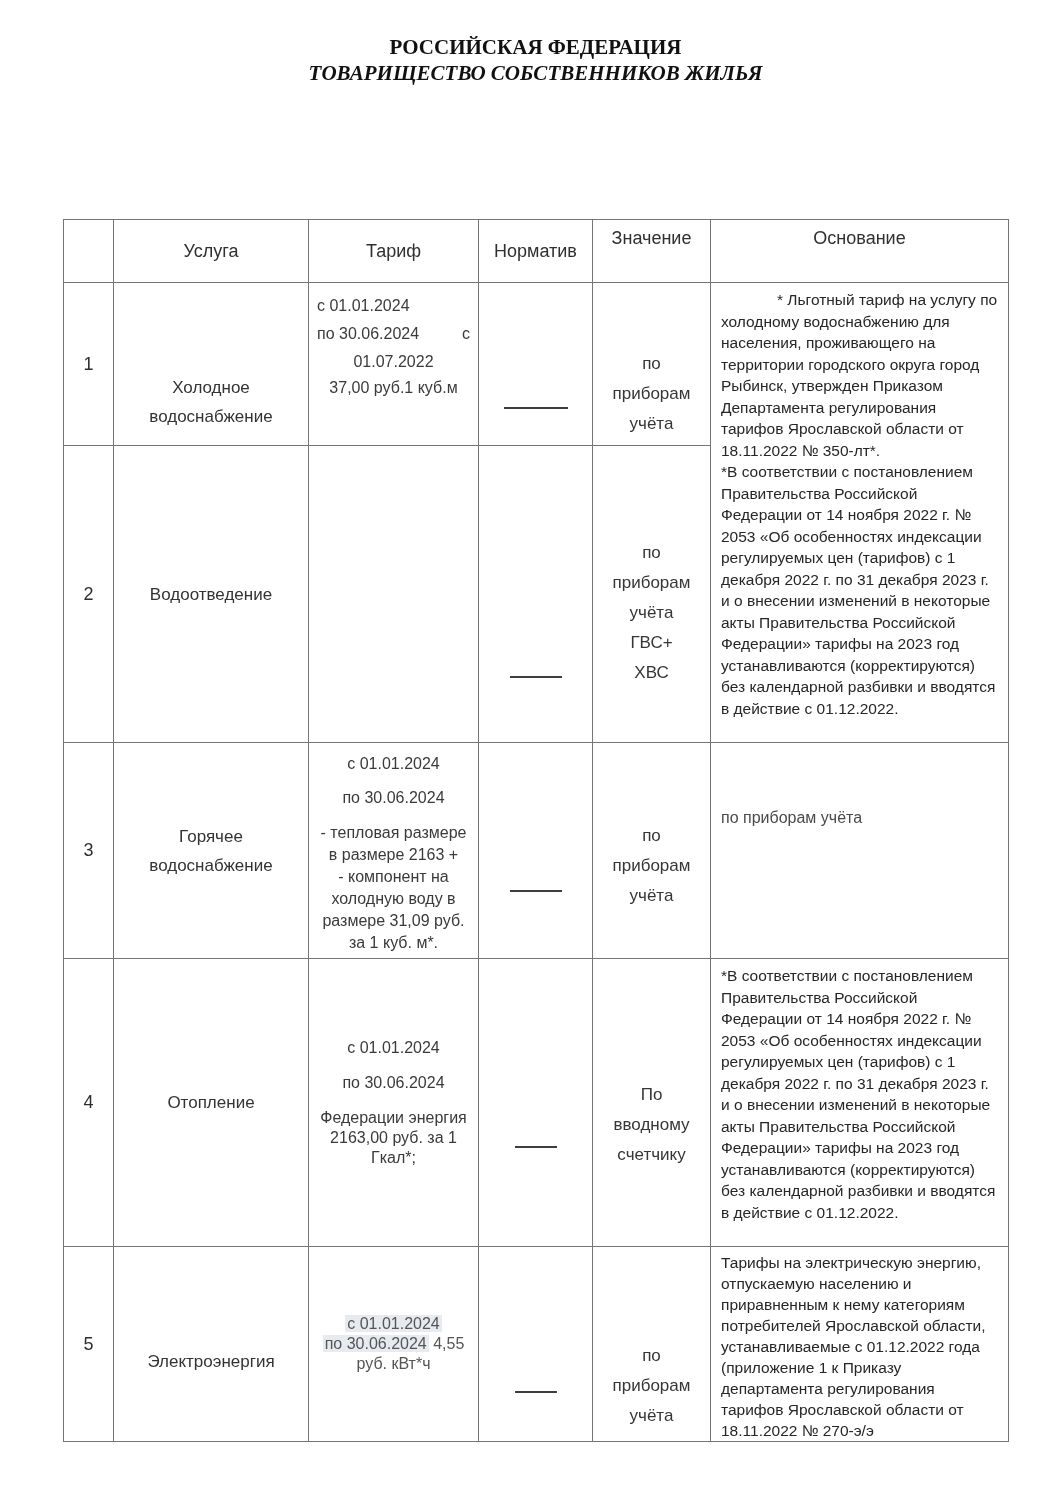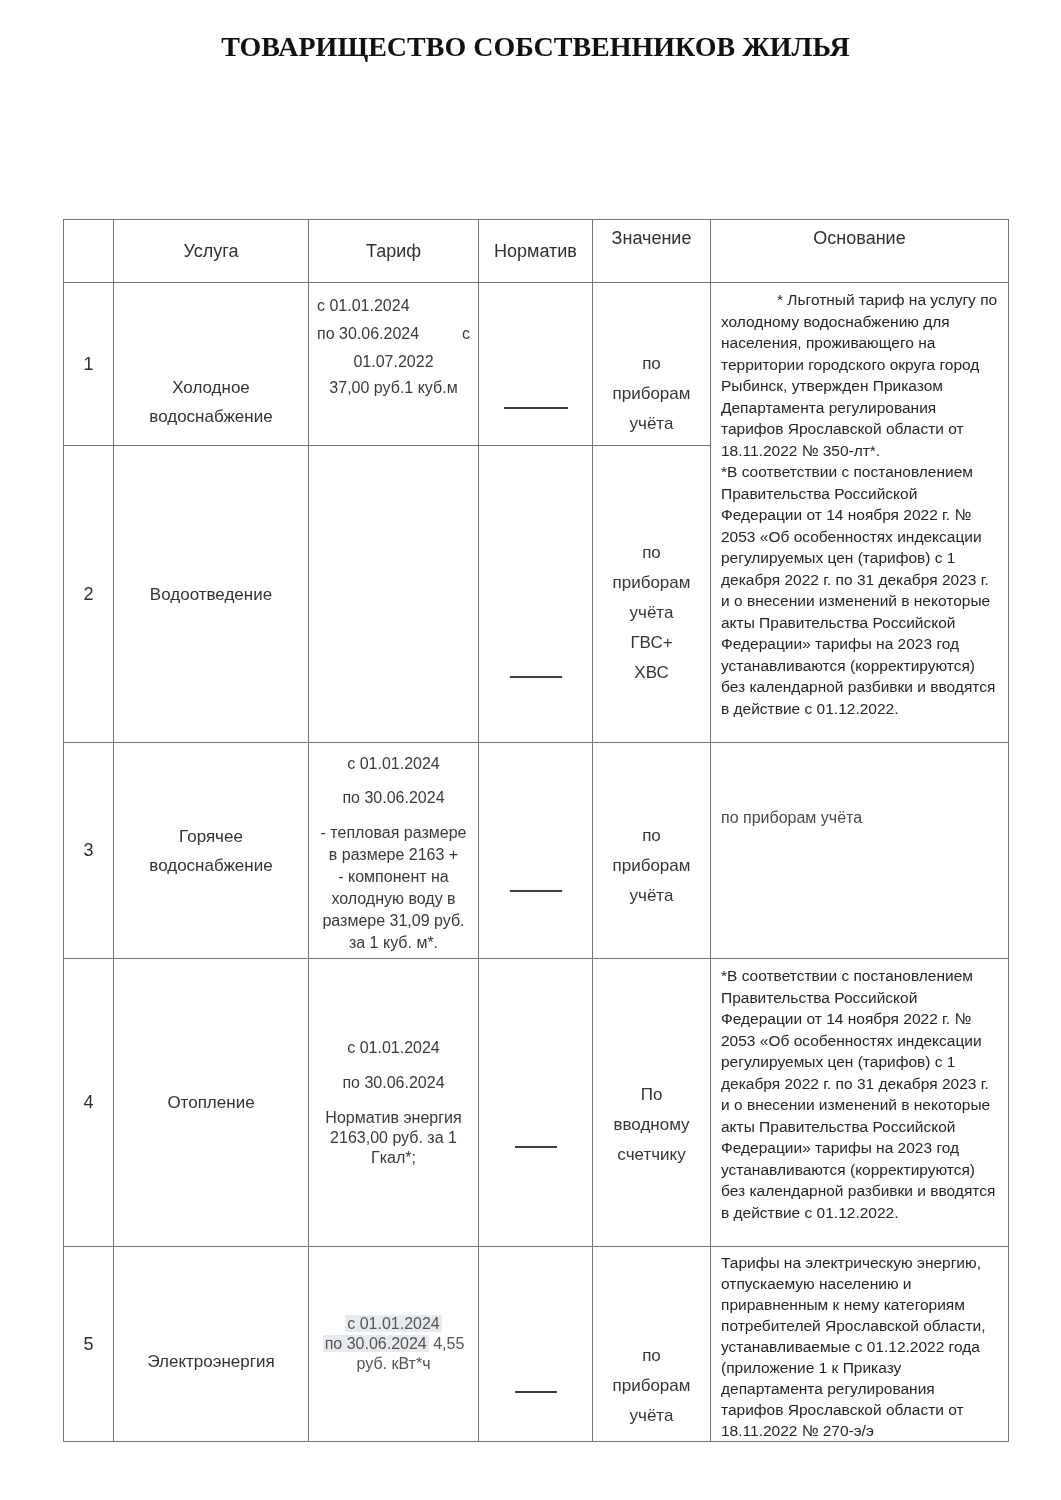--- a/index.html
+++ b/index.html
@@ -15,21 +15,21 @@
     font-family:"Liberation Sans", sans-serif;
     color:var(--text);
   }
   
   .doc-header{
     position:absolute;top:34px;left:63px;width:945px;
     text-align:center;color:#111;
     font-family:"Liberation Serif", serif;
   }
   .doc-header .h1{font-size:21px;font-weight:bold;line-height:26px;}
-  .doc-header .h2{font-size:28px;font-weight:bold;line-height:26px;}
+  .doc-header .h2{font-size:21px;font-weight:bold;line-height:26px;font-style:italic;}
   .doc-header .h3{font-size:20px;font-weight:bold;line-height:26px;}
   .doc-header .h4{font-size:20px;font-weight:normal;line-height:27px;}
   
   table.tariff{
     position:absolute;left:63px;top:219px;width:945px;
     border-collapse:collapse;table-layout:fixed;
   }
   td,th{
     border:1px solid var(--border);
     vertical-align:middle;
@@ -86,20 +86,21 @@
     color:var(--basis-text);text-align:left;padding:6px 8px 0 10px;margin-top:36px;
   }
   .c-basis .indent{text-indent:56px;}
   tr.r3 .c-basis{padding-top:64px;font-size:16px;color:#4a4a4a;}
   tr.r5 .c-basis{line-height:21px;padding-top:5px;}
 </style>
 </head>
 <body>
 
 <div class="doc-header">
+  <div class="h1">РОССИЙСКАЯ ФЕДЕРАЦИЯ</div>
   <div class="h2">ТОВАРИЩЕСТВО СОБСТВЕННИКОВ ЖИЛЬЯ</div>
 </div>
 
 <table class="tariff">
   <colgroup>
     <col style="width:50px">
       <col style="width:195px">
       <col style="width:170px">
     <col style="width:114px">
       <col style="width:118px">
@@ -176,21 +177,21 @@
       </td>
       <td class="c-basis">по приборам учёта</td>
     </tr>
 
     <tr class="r4">
       <td class="c-num">4</td>
       <td class="c-service">Отопление</td>
       <td class="c-tariff">
         <div class="date">с 01.01.2024</div>
         <div class="date">по 30.06.2024</div>
-        <div class="tight">Норматив энергия</div>
+        <div class="tight">Федерации энергия</div>
         <div class="tight">2163,00 руб. за 1</div>
         <div class="tight">Гкал*;</div>
       </td>
       <td class="c-standard"><span class="blank-line"></span></td>
       <td class="c-value">
         <div>По</div>
         <div>вводному</div>
         <div>счетчику</div>
       </td>
       <td class="c-basis">*В соответствии с постановлением Правительства Российской Федерации от 14 ноября 2022 г. № 2053 «Об особенностях индексации регулируемых цен (тарифов) с 1 декабря 2022 г. по 31 декабря 2023 г. и о внесении изменений в некоторые акты Правительства Российской Федерации» тарифы на 2023 год устанавливаются (корректируются) без календарной разбивки и вводятся в действие с 01.12.2022.</td>

